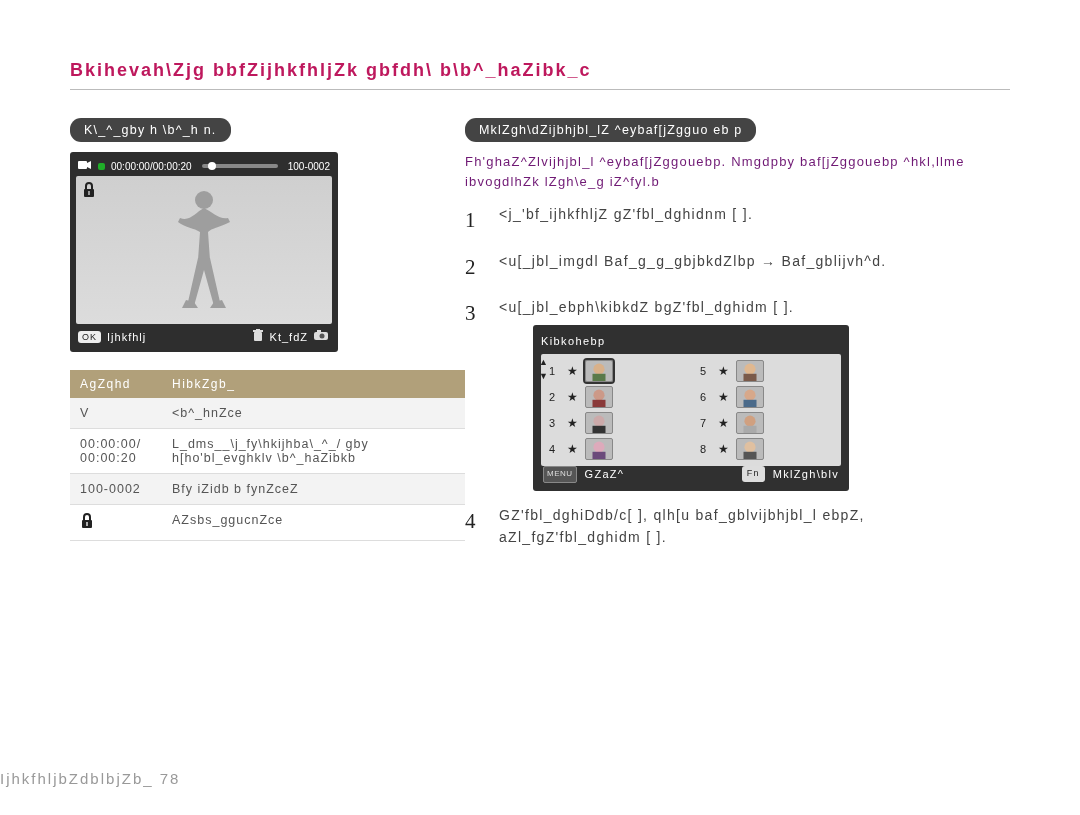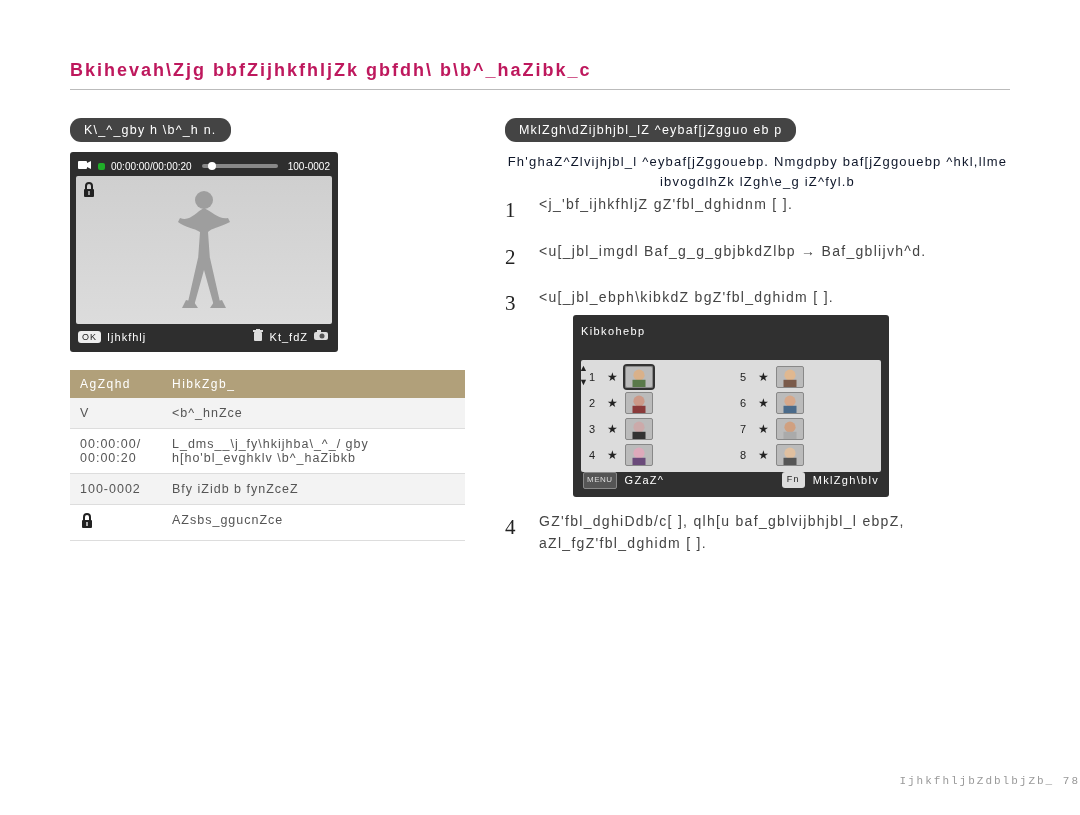--- a/index.html
+++ b/index.html
@@ -13,21 +13,21 @@
     position: relative;
   }
   .page-title {
     font-size: 18px;
     letter-spacing: 2px;
     color: #be185d;
     border-bottom: 1px solid #bbb;
     padding-bottom: 8px;
     margin-bottom: 28px;
   }
-  .cols { display: flex; gap: 40px; }
+  .cols { display: flex; }
   .left { width: 395px; }
   .right { flex: 1; }
 
   .pill {
     display: inline-block;
     background: #444;
     color: #fff;
     font-size: 12.5px;
     letter-spacing: 1.2px;
     padding: 5px 14px;
@@ -84,37 +84,37 @@
   .tbl th {
     background:#b1a07a; color:#fff; text-align:left; font-weight:normal;
     padding:7px 10px; letter-spacing:1.5px; font-size:12px;
   }
   .tbl th:first-child { width:92px; }
   .tbl td { padding:8px 10px; border-bottom:1px solid #ddd; vertical-align:top; letter-spacing:1px; color:#555;}
   .tbl tr:nth-child(even) td { background:#f3f3f3; }
   .lock-glyph { font-size:14px; color:#333; }
 
   
-  .intro { font-size:13px; letter-spacing:1.2px; line-height:1.55; color:#0f172a; margin-bottom:2px;text-align:center; }
+  .intro { font-size:13px; letter-spacing:1.2px; line-height:1.55; color:#701a75; margin-bottom:12px; }
   .steps { list-style:none; counter-reset:step; }
   .steps > li {
     display:flex; gap:14px; margin-bottom:14px;
     font-size:14px; letter-spacing:1.3px; line-height:1.55; color:#444;
   }
   .steps > li .num {
     font-family: Georgia, 'Times New Roman', serif;
     font-size:21px; color:#222; width:20px; flex-shrink:0;
   }
   .steps > li .body { flex:1; }
 
   
   .prio-panel {
     width:316px; background:#303030; border-radius:3px; padding:8px; margin:6px 0 0 34px;
   }
-  .prio-title { color:#fff; font-size:11px; letter-spacing:1.4px; margin-bottom:20px; }
+  .prio-title { color:#fff; font-size:11px; letter-spacing:1.4px; margin-bottom:4px; }
   .prio-grid {
     background:#dcdcdc; border-radius:2px; padding:6px 8px;
     display:grid; grid-template-columns: repeat(2, 1fr); row-gap:4px; column-gap:18px;
     position:relative;
   }
   .prio-cell { display:flex; align-items:center; gap:6px; }
   .prio-cell .n { width:12px; font-size:11px; color:#222; }
   .star { color:#222; font-size:12px; }
   .face {
     width:28px; height:22px; background:#bbb; border:1px solid #888; border-radius:2px;
@@ -125,22 +125,22 @@
     font-size:9px; color:#222;
   }
   .prio-bottom {
     display:flex; align-items:flex-start; gap:8px; color:#fff; font-size:11px;
     letter-spacing:1.3px; padding:0 2px 0 2px;
   }
   .menu-btn { background:#555; border:1px solid #888; font-size:8px; color:#ddd; padding:1px 3px; border-radius:2px; letter-spacing:0.5px;}
   .fn-btn   { background:#ddd; color:#222; font-size:9px; padding:1px 5px; border-radius:3px;margin-left:28px; }
 
   .footer {
-    position:absolute; bottom:28px; left:0; right:0; text-align:right;
-    font-size:11px; letter-spacing:2px; color:#999;font-family:Liberation Mono, monospace;
+    position:absolute; bottom:28px; left:0; right:0; text-align:left;
+    font-size:15px; letter-spacing:2px; color:#999;
   }
 </style>
 </head>
 <body>
 
 <h1 class="page-title">Bkihevah\Zjg bbfZijhkfhljZk gbfdh\ b\b^_haZibk_c</h1>
 
 <div class="cols">
 
   <div class="left">

